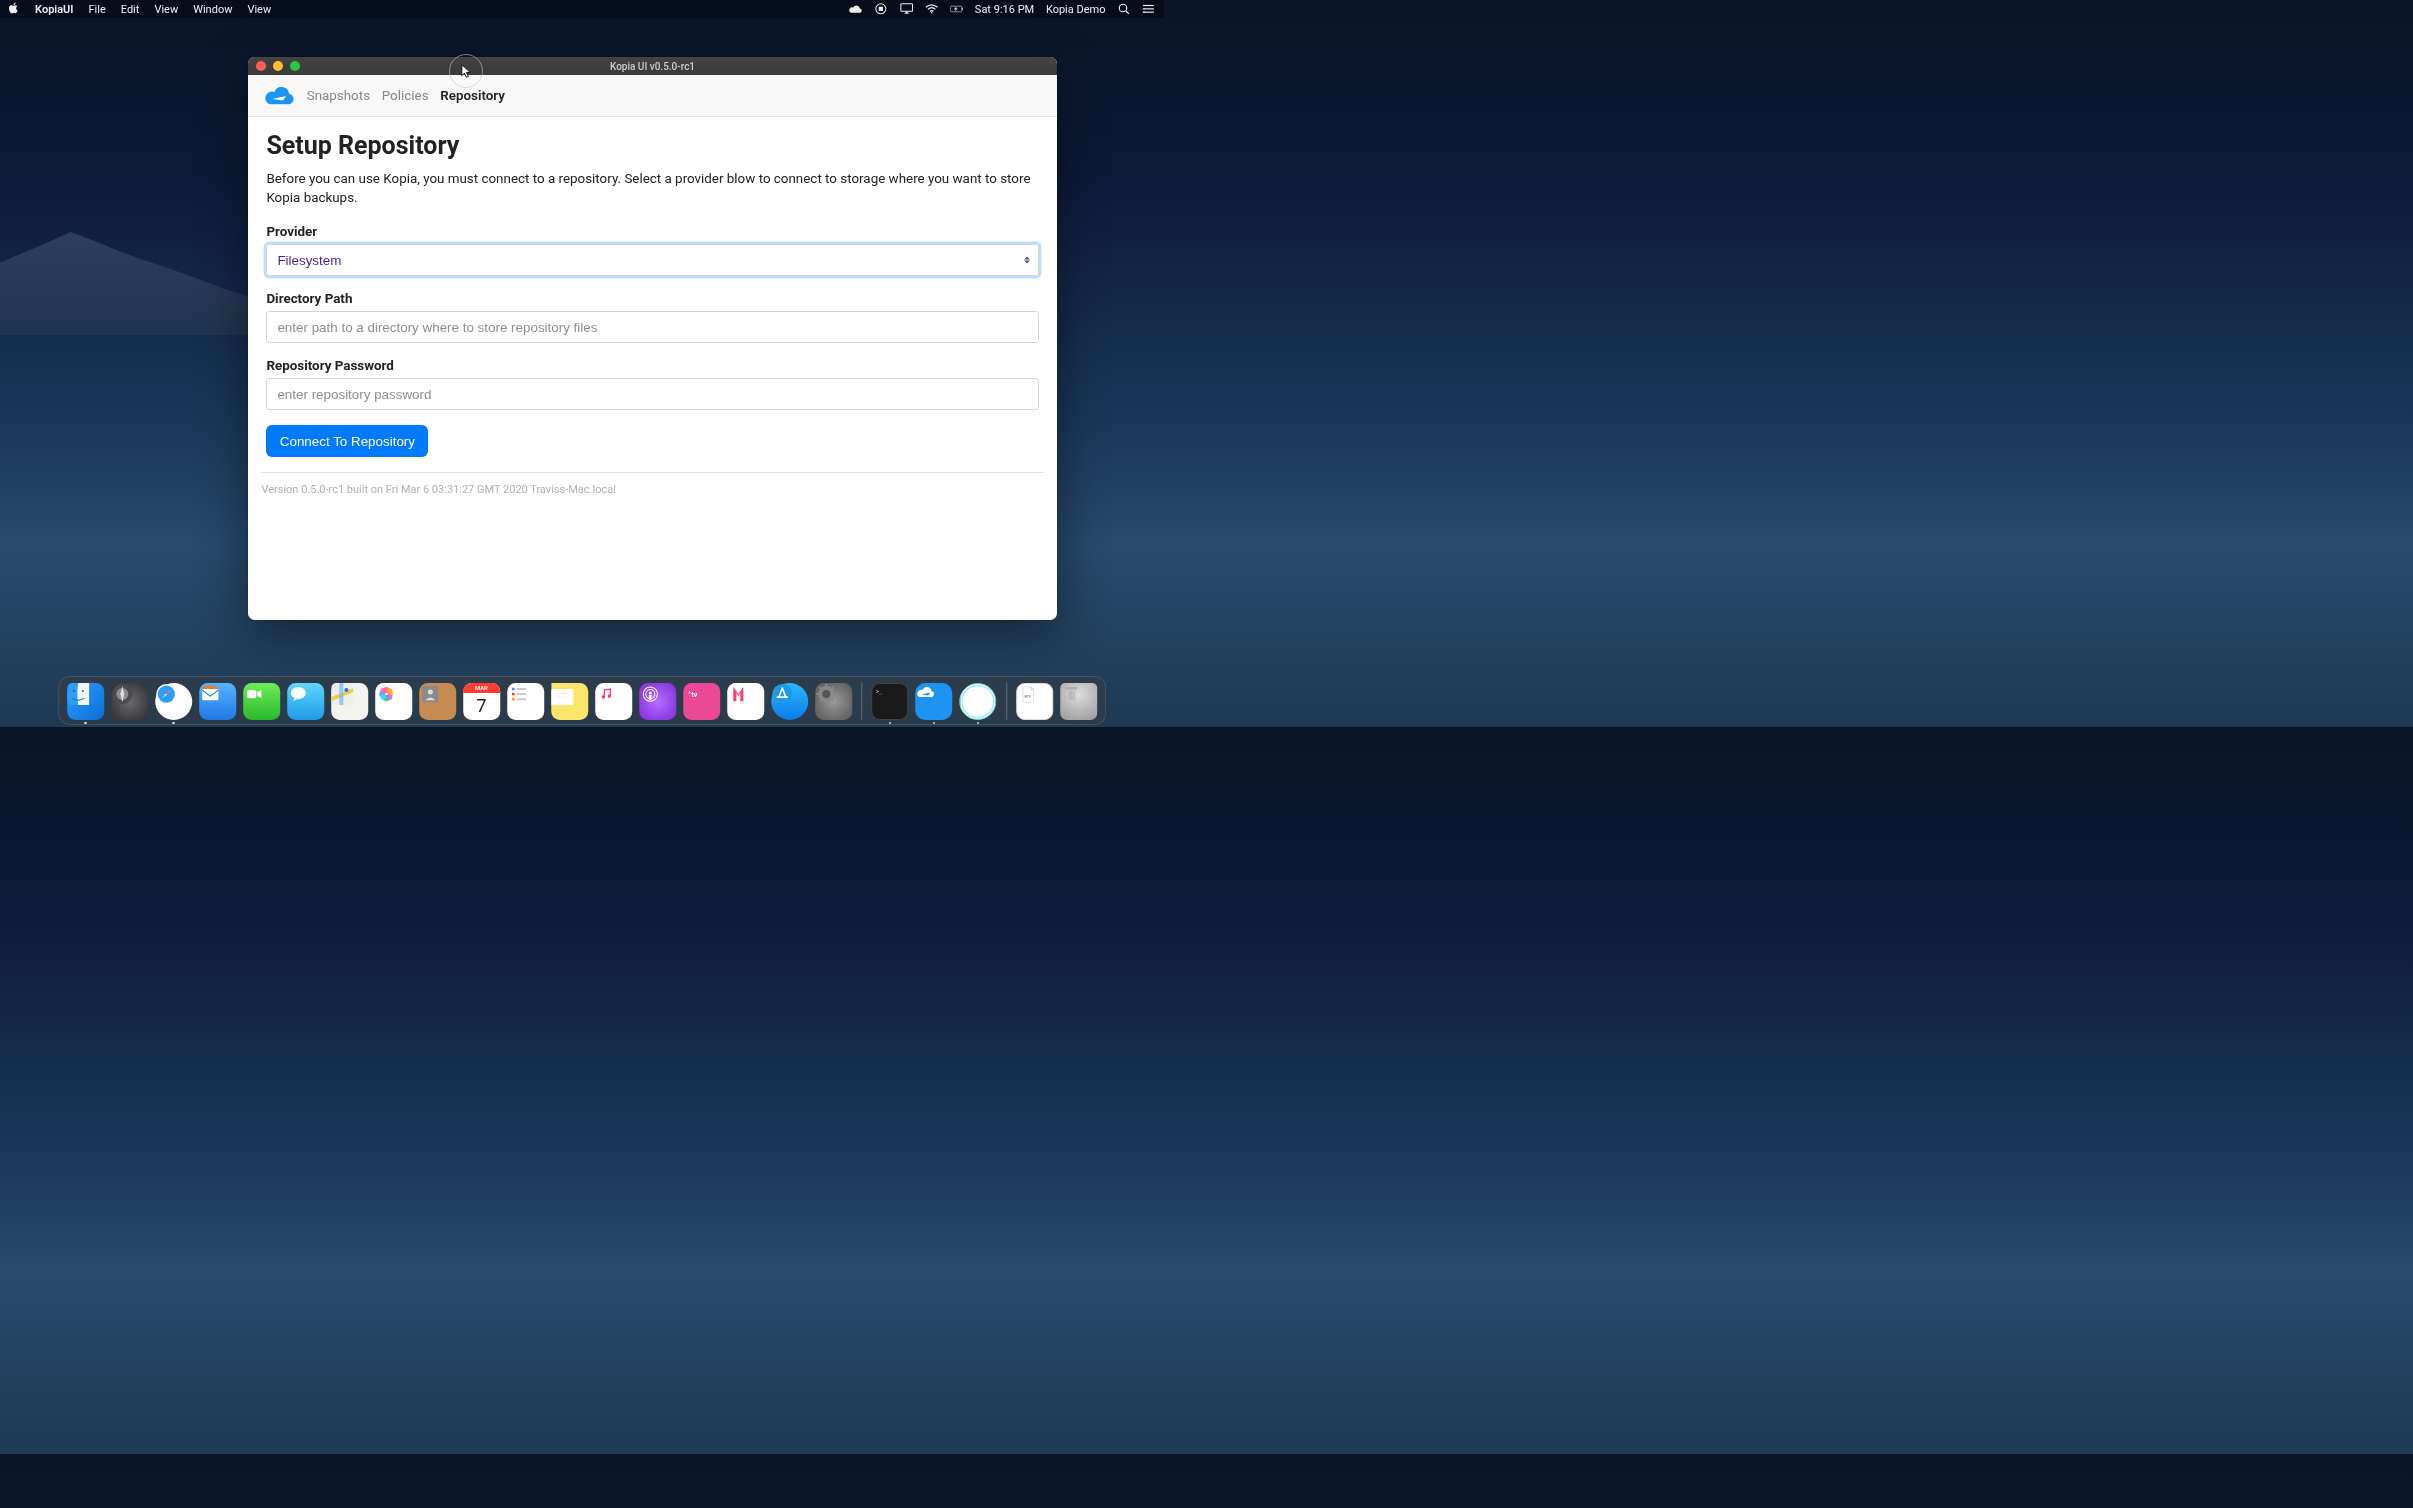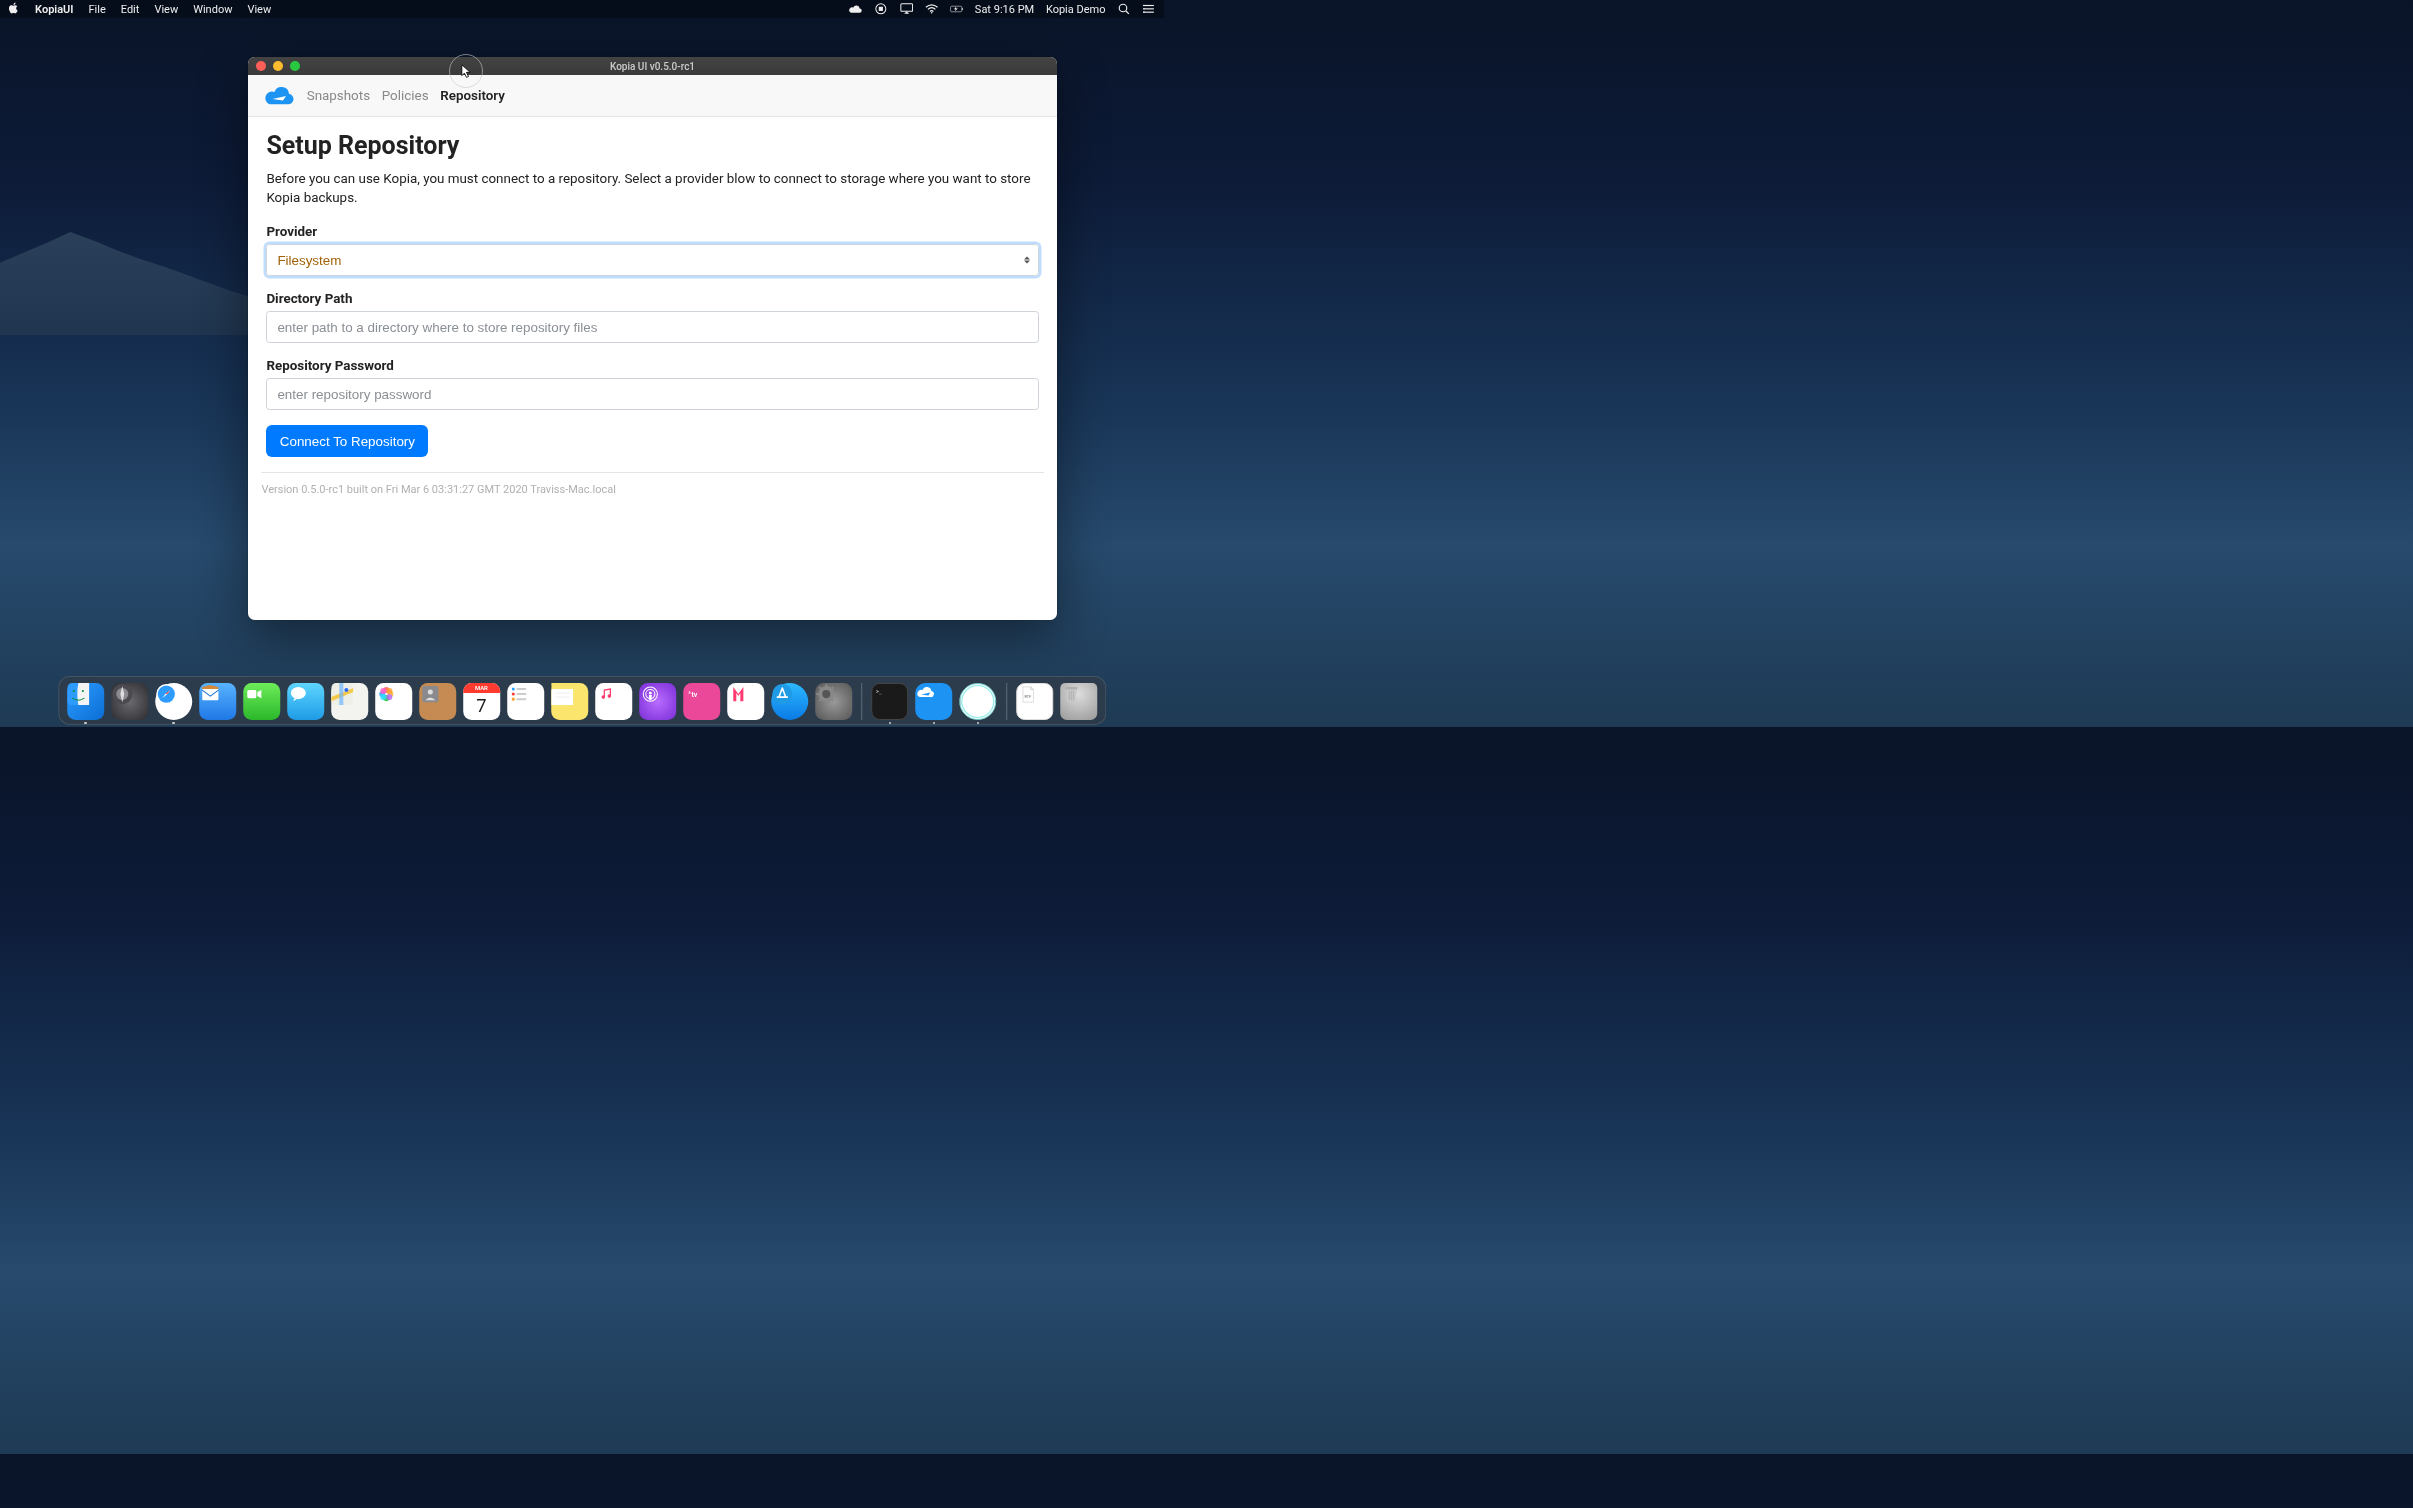--- a/index.html
+++ b/index.html
@@ -100,21 +100,21 @@
     .page-desc { font-size: 13.4px; color: #222; line-height: 1.4; margin-bottom: 17px; }
     .form-group { margin-bottom: 15px; }
     .form-label { font-size: 13.4px; font-weight: 700; color: #222; display: block; margin-bottom: 5px; }
     .form-select, .form-input {
       width: 100%;
       height: 32px;
       border: 0.8px solid #ced4da;
       border-radius: 3.4px;
       padding: 0 10px;
       font-size: 13.4px;
-      color: #a16207;
+      color: #4c1d95;
       background: #fff;
     }
     .form-select {
       appearance: none;
       background-image: none;
       position: relative;
     }
     .select-wrapper { position: relative; }
     .select-wrapper.focused {
       border-radius: 3.4px;

